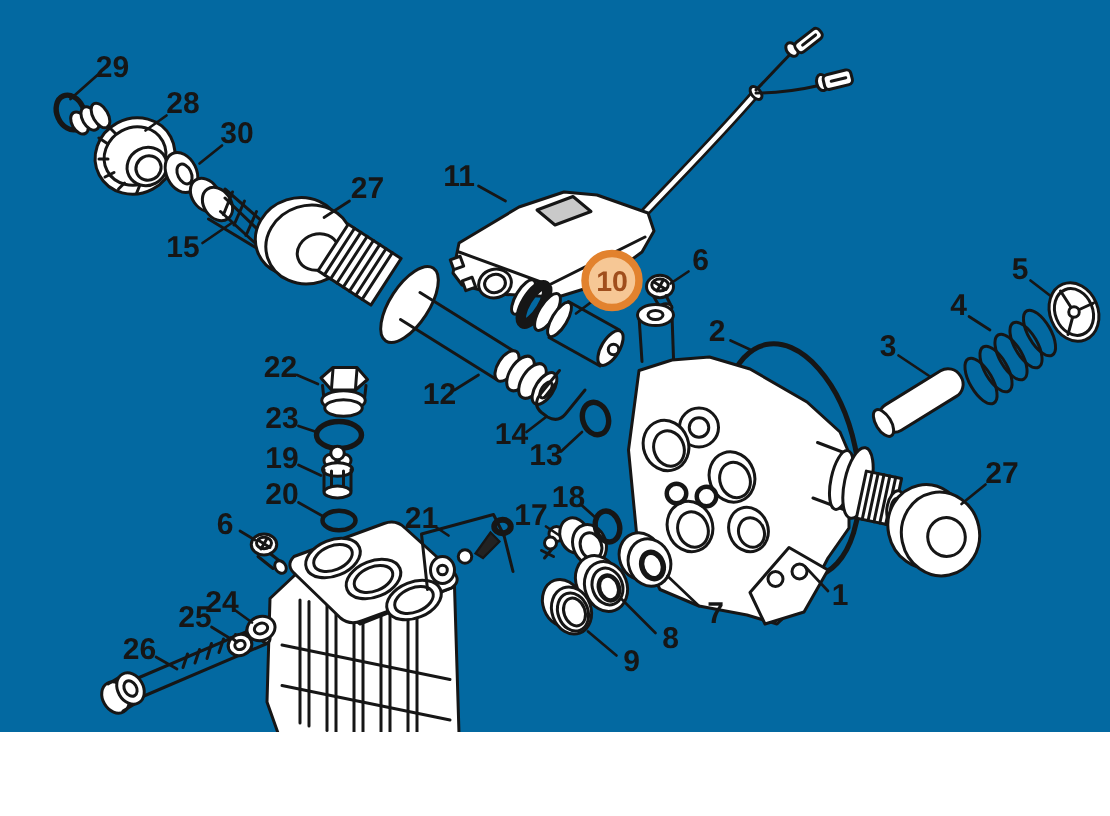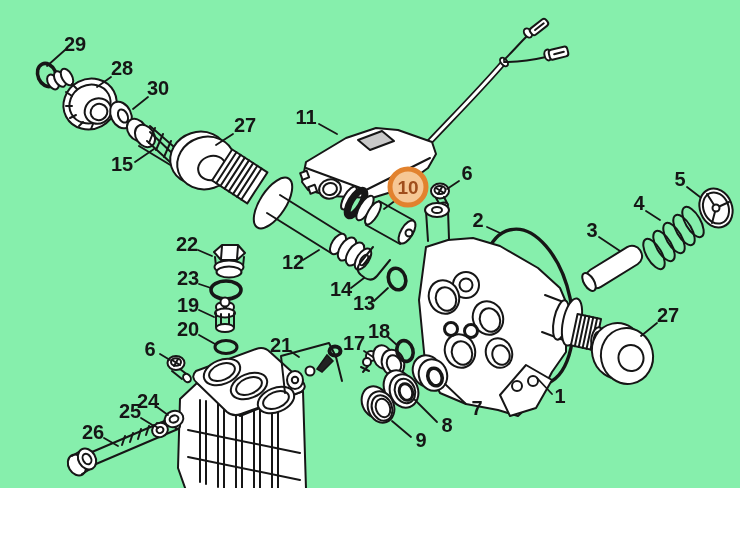--- a/index.html
+++ b/index.html
@@ -1,16 +1,16 @@
 <!DOCTYPE html>
 <html><head>
 <meta charset="utf-8">
 <style>
   html,body{margin:0;padding:0;background:#ffffff;}
-  .stage{position:relative;width:740px;height:488px;background:#86efac;overflow:hidden;
+  .stage{position:relative;width:740px;height:488px;background:#0369a1;overflow:hidden;
          font-family:"Liberation Sans",sans-serif;}
   svg{display:block}
   
   .s  {stroke:#161616;stroke-width:2;fill:none;stroke-linecap:round;stroke-linejoin:round;}
   .sf {stroke:#161616;stroke-width:2;fill:#ffffff;stroke-linecap:round;stroke-linejoin:round;}
   .sg {stroke:#161616;stroke-width:2;fill:#c9c9c9;stroke-linejoin:round;}
   .th {stroke:#161616;stroke-width:3.6;fill:none;stroke-linecap:round;}
   .bk {stroke:#161616;stroke-width:6.5;fill:none;stroke-linecap:round;}
   .ld {stroke:#161616;stroke-width:1.8;fill:none;stroke-linecap:round;}
   .lb {font:bold 20px "Liberation Sans",sans-serif;fill:#161616;}

